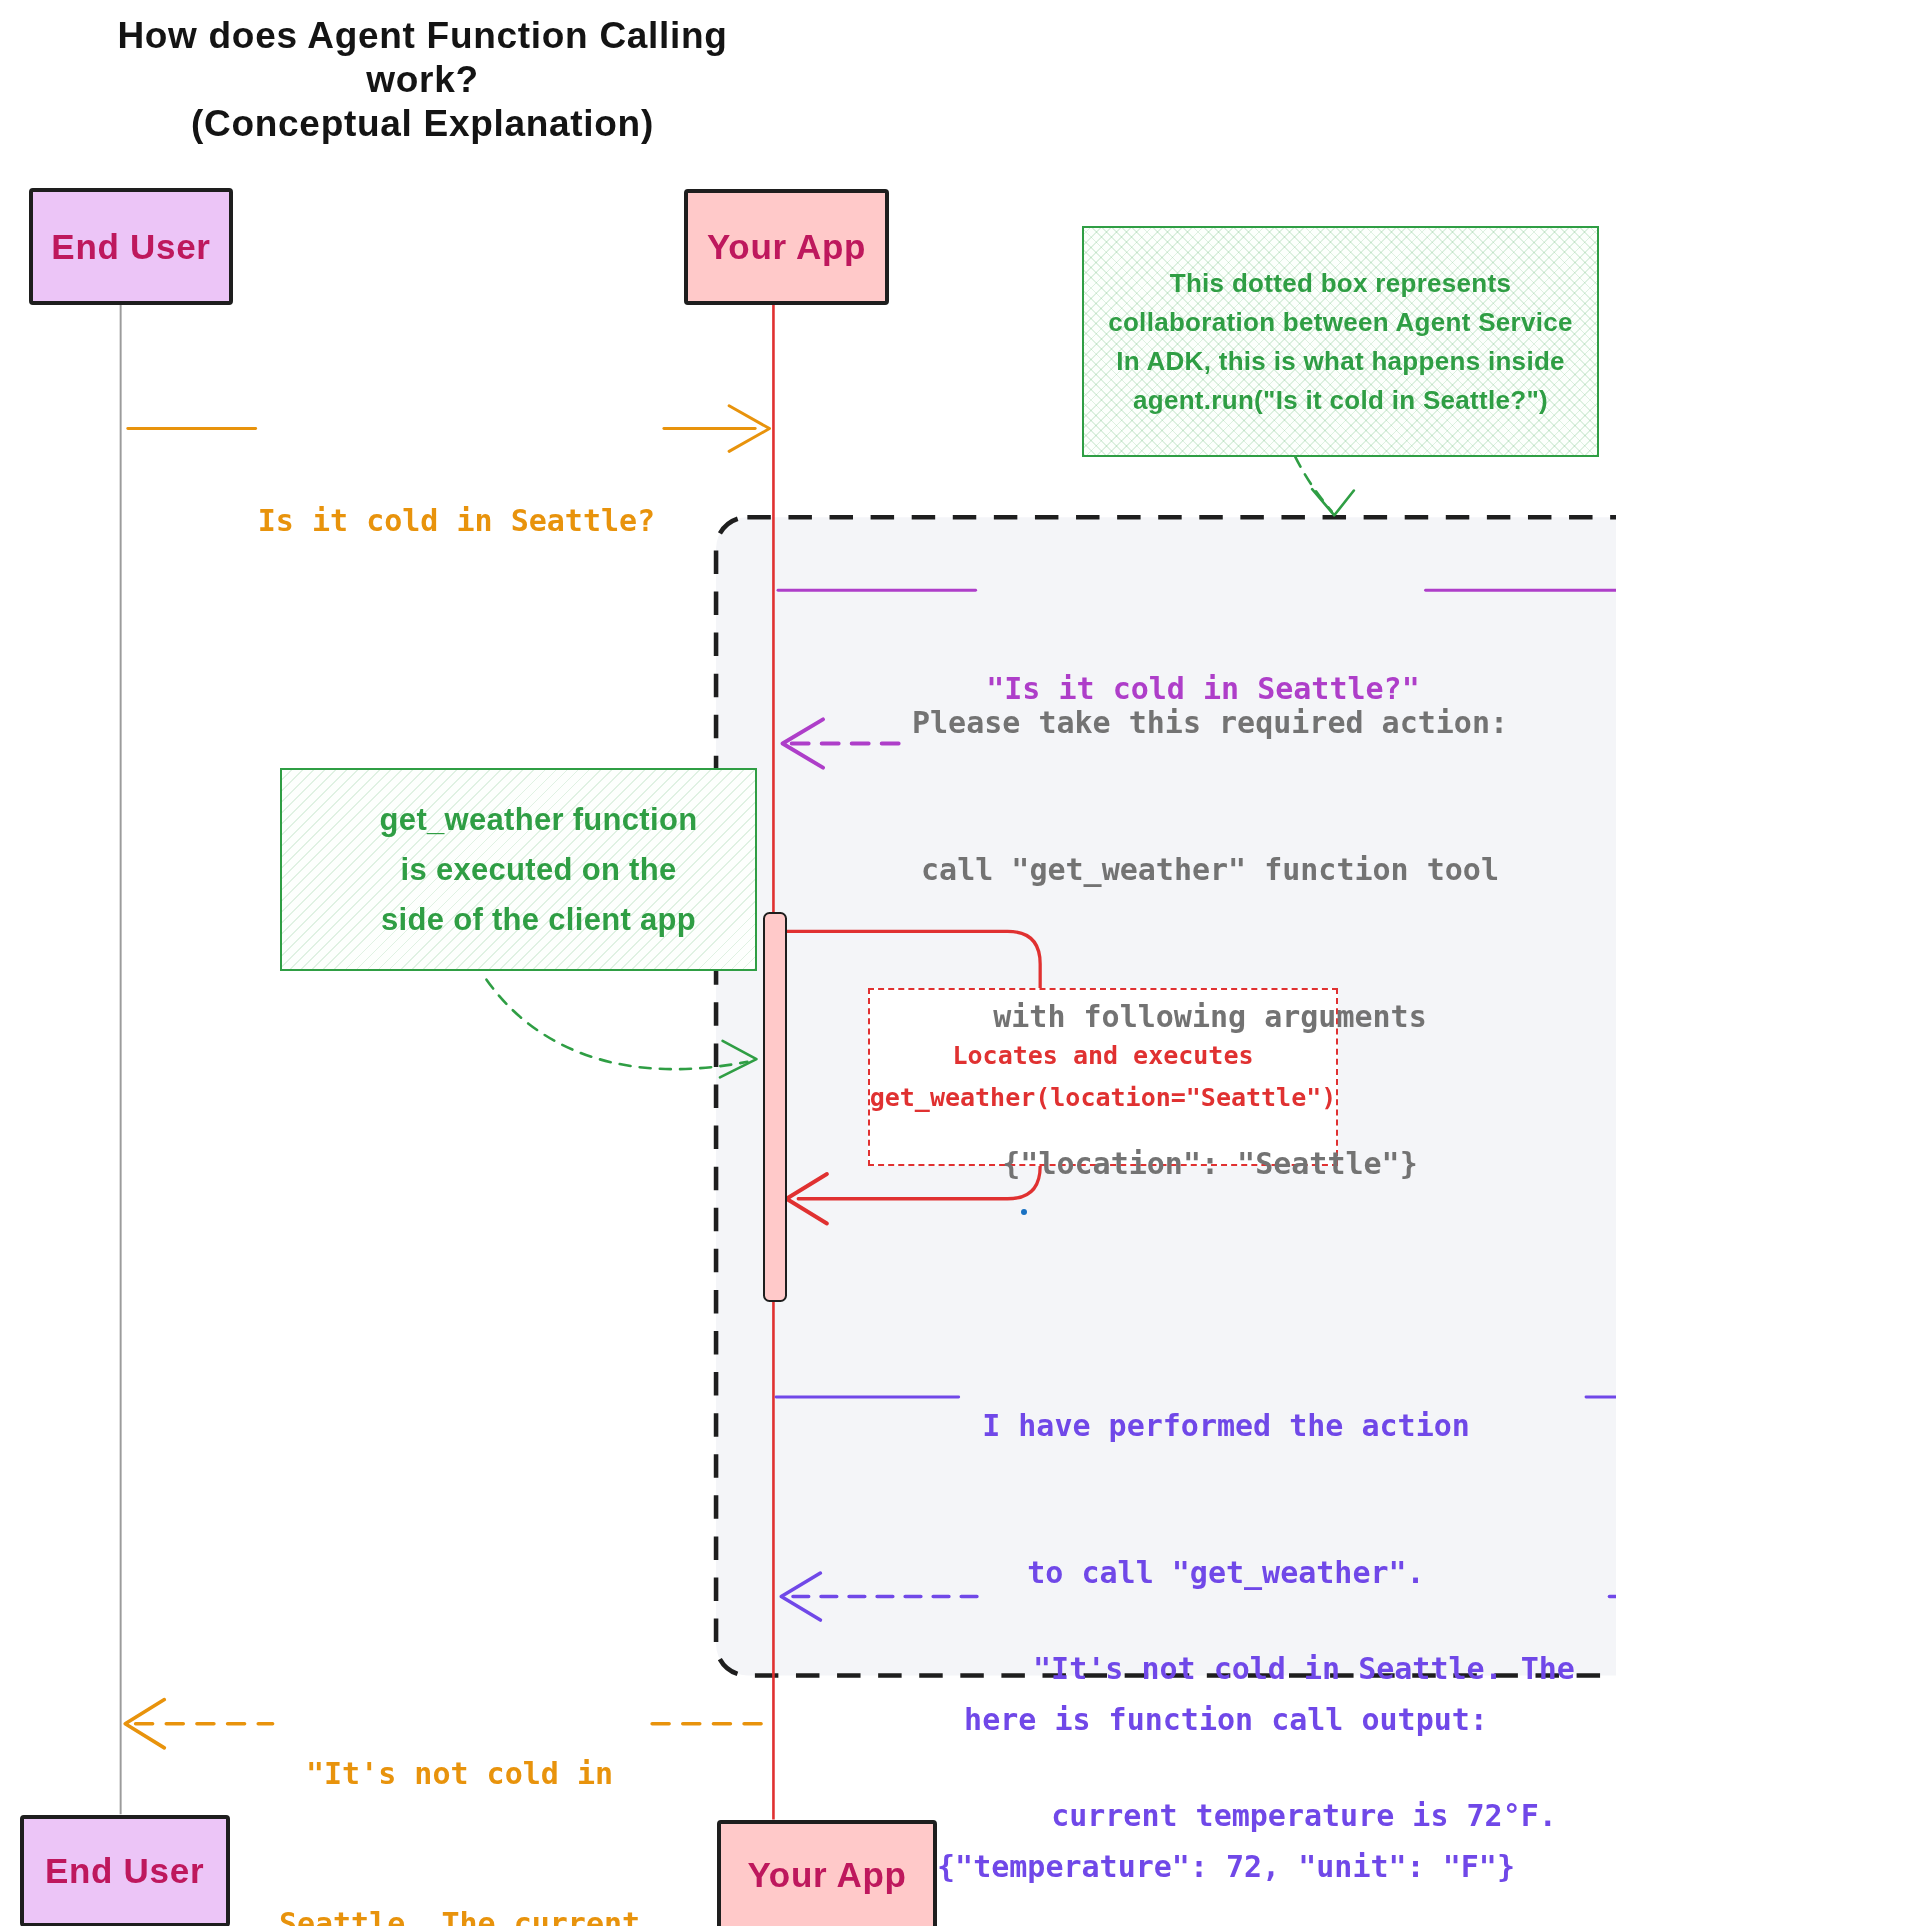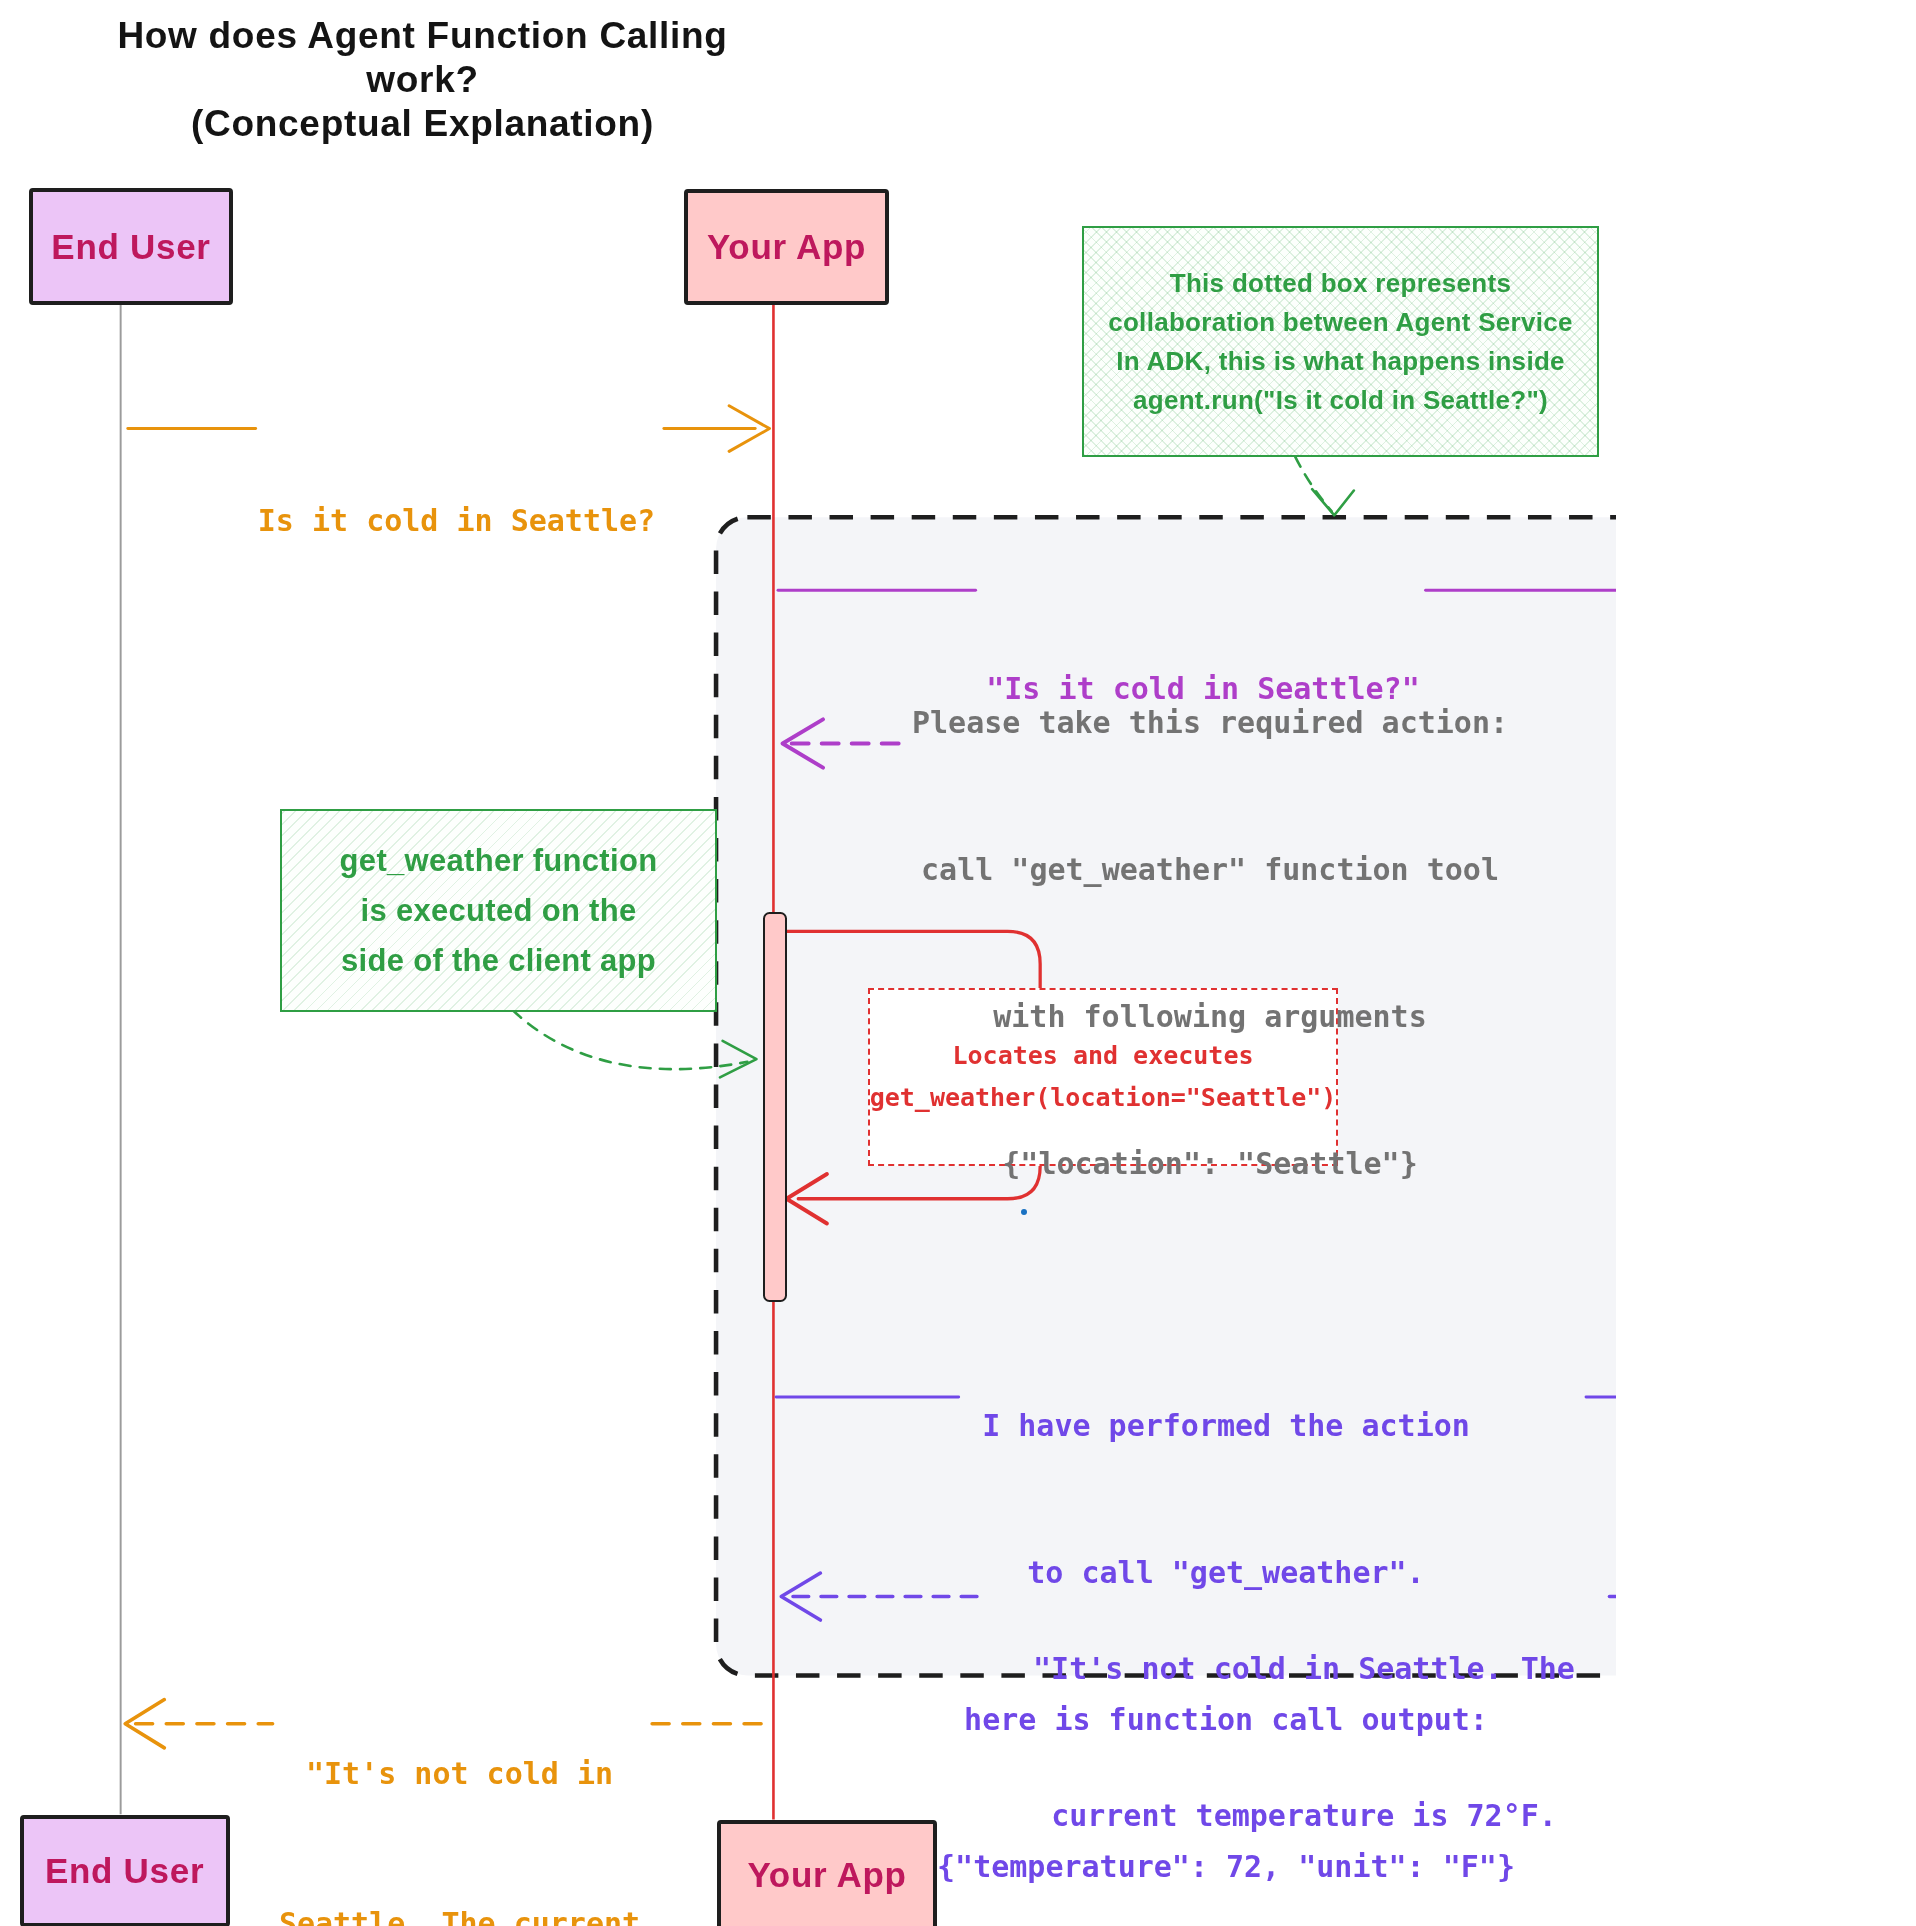--- a/index.html
+++ b/index.html
@@ -42,25 +42,25 @@
   
   .gnote{position:absolute;z-index:6;border:2px solid #2f9e44;color:#2f9e44;
        display:flex;flex-direction:column;align-items:center;justify-content:center;
        text-align:right;letter-spacing:0.3px;margin-left:48px;}
   #note-collab{left:1034px;top:226px;width:513px;height:227px;
        font:700 26px/39px "Liberation Sans",sans-serif;
        background:
          repeating-linear-gradient(45deg, rgba(47,158,68,0.15) 0 1.3px, transparent 1.3px 7.2px),
          repeating-linear-gradient(-45deg, rgba(47,158,68,0.15) 0 1.3px, transparent 1.3px 7.2px),
          #fcfffc;}
-  #note-exec{left:232px;top:809px;width:433px;height:199px;
+  #note-exec{left:232px;top:768px;width:433px;height:199px;
        font:700 31px/50px "Liberation Sans",sans-serif;
        background:
          repeating-linear-gradient(-45deg, rgba(47,158,68,0.14) 0 1.3px, transparent 1.3px 7.8px),
-         #fdfffd;}
+         #fdfffd; padding-left: 40px;}
   #stray-dot{left:1021px;top:1209px;width:5.9px;height:5.9px;border-radius:50%;background:#1971c2;z-index:5;}
 </style>
 </head>
 <body>
 
 <div id="stage">
 
   <div id="title" class="abs">
     <div>How does Agent Function Calling work?</div>
     <div>(Conceptual Explanation)</div>

